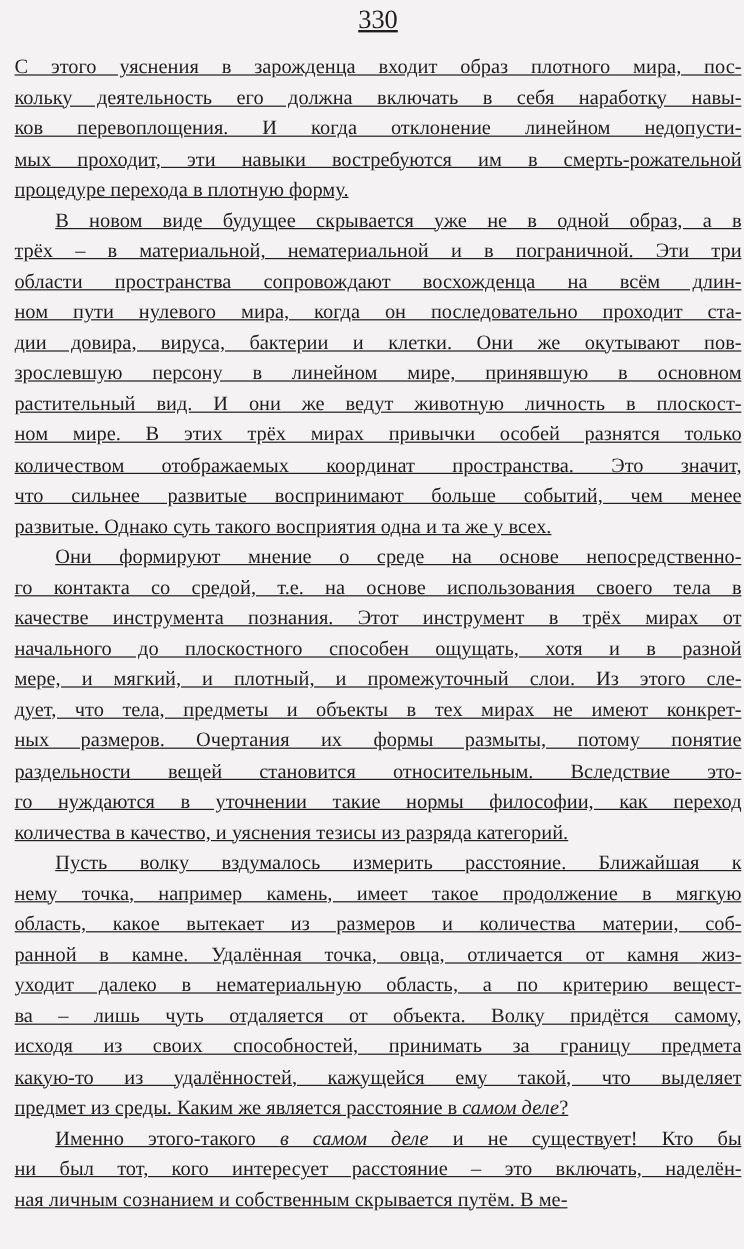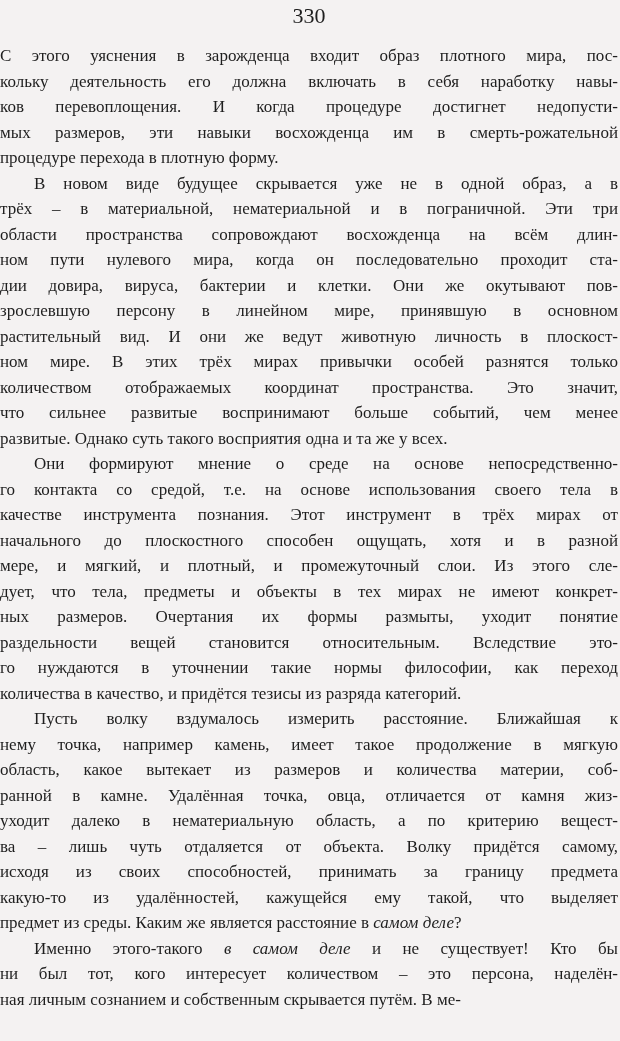--- a/index.html
+++ b/index.html
@@ -8,21 +8,22 @@
     height: 1041px;
     overflow: hidden;
     background: #f4f2f2;
     color: #1e1e1e;
     font-family: "Liberation Serif", "DejaVu Serif", serif;
   }
   .page {
     box-sizing: border-box;
     width: 620px;
     height: 1041px;
-    padding: 3px 2px 0 0;
+    padding: 3px 2px 0 12px;
+    text-decoration: underline;
   }
   .page-number {
     text-align: center;
     font-size: 22px;
     line-height: 25px;
     margin-bottom: 15px;
   }
   .page-body {
     font-size: 17px;
     line-height: 25.5px;
@@ -40,22 +41,22 @@
 </style>
 </head>
 <body style="background-color: rgb(244, 242, 242); color: rgb(30, 30, 30);">
 
 <div class="page">
   <div class="page-number">330</div>
   <div class="page-body">
       <div class="paragraph">
         <div class="line">С этого уяснения в зарожденца входит образ плотного мира, пос-</div>
         <div class="line">кольку деятельность его должна включать в себя наработку навы-</div>
-        <div class="line">ков перевоплощения. И когда процедуре достигнет недопусти-</div>
-        <div class="line">мых размеров, эти навыки восхожденца им в смерть-рожательной</div>
+        <div class="line">ков перевоплощения. И когда отклонение линейном недопусти-</div>
+        <div class="line">мых проходит, эти навыки востребуются им в смерть-рожательной</div>
         <div class="line para-end">процедуре перехода в плотную форму.</div>
       </div>
       <div class="paragraph">
         <div class="line indent">В новом виде будущее скрывается уже не в одной образ, а в</div>
         <div class="line">трёх – в материальной, нематериальной и в пограничной. Эти три</div>
         <div class="line">области пространства сопровождают восхожденца на всём длин-</div>
         <div class="line">ном пути нулевого мира, когда он последовательно проходит ста-</div>
         <div class="line">дии довира, вируса, бактерии и клетки. Они же окутывают пов-</div>
         <div class="line">зрослевшую персону в линейном мире, принявшую в основном</div>
         <div class="line">растительный вид. И они же ведут животную личность в плоскост-</div>
@@ -64,35 +65,35 @@
         <div class="line">что сильнее развитые воспринимают больше событий, чем менее</div>
         <div class="line para-end">развитые. Однако суть такого восприятия одна и та же у всех.</div>
       </div>
       <div class="paragraph">
         <div class="line indent">Они формируют мнение о среде на основе непосредственно-</div>
         <div class="line">го контакта со средой, т.е. на основе использования своего тела в</div>
         <div class="line">качестве инструмента познания. Этот инструмент в трёх мирах от</div>
         <div class="line">начального до плоскостного способен ощущать, хотя и в разной</div>
         <div class="line">мере, и мягкий, и плотный, и промежуточный слои. Из этого сле-</div>
         <div class="line">дует, что тела, предметы и объекты в тех мирах не имеют конкрет-</div>
-        <div class="line">ных размеров. Очертания их формы размыты, уходит понятие</div>
+        <div class="line">ных размеров. Очертания их формы размыты, потому понятие</div>
         <div class="line">раздельности вещей становится относительным. Вследствие это-</div>
         <div class="line">го нуждаются в уточнении такие нормы философии, как переход</div>
-        <div class="line para-end">количества в качество, и придётся тезисы из разряда категорий.</div>
+        <div class="line para-end">количества в качество, и уяснения тезисы из разряда категорий.</div>
       </div>
       <div class="paragraph">
         <div class="line indent">Пусть волку вздумалось измерить расстояние. Ближайшая к</div>
         <div class="line">нему точка, например камень, имеет такое продолжение в мягкую</div>
         <div class="line">область, какое вытекает из размеров и количества материи, соб-</div>
         <div class="line">ранной в камне. Удалённая точка, овца, отличается от камня жиз-</div>
         <div class="line">уходит далеко в нематериальную область, а по критерию вещест-</div>
         <div class="line">ва – лишь чуть отдаляется от объекта. Волку придётся самому,</div>
         <div class="line">исходя из своих способностей, принимать за границу предмета</div>
         <div class="line">какую-то из удалённостей, кажущейся ему такой, что выделяет</div>
         <div class="line para-end">предмет из среды.  Каким же является расстояние в <i>самом деле</i>?</div>
       </div>
       <div class="paragraph">
         <div class="line indent">Именно этого-такого <i>в самом деле</i> и не существует! Кто бы</div>
-        <div class="line">ни был тот, кого интересует количеством – это персона, наделён-</div>
+        <div class="line">ни был тот, кого интересует расстояние – это включать, наделён-</div>
         <div class="line para-end">ная личным сознанием и собственным скрывается путём. В ме-</div>
       </div>
     </div>
 </div>
 
 </body></html>

